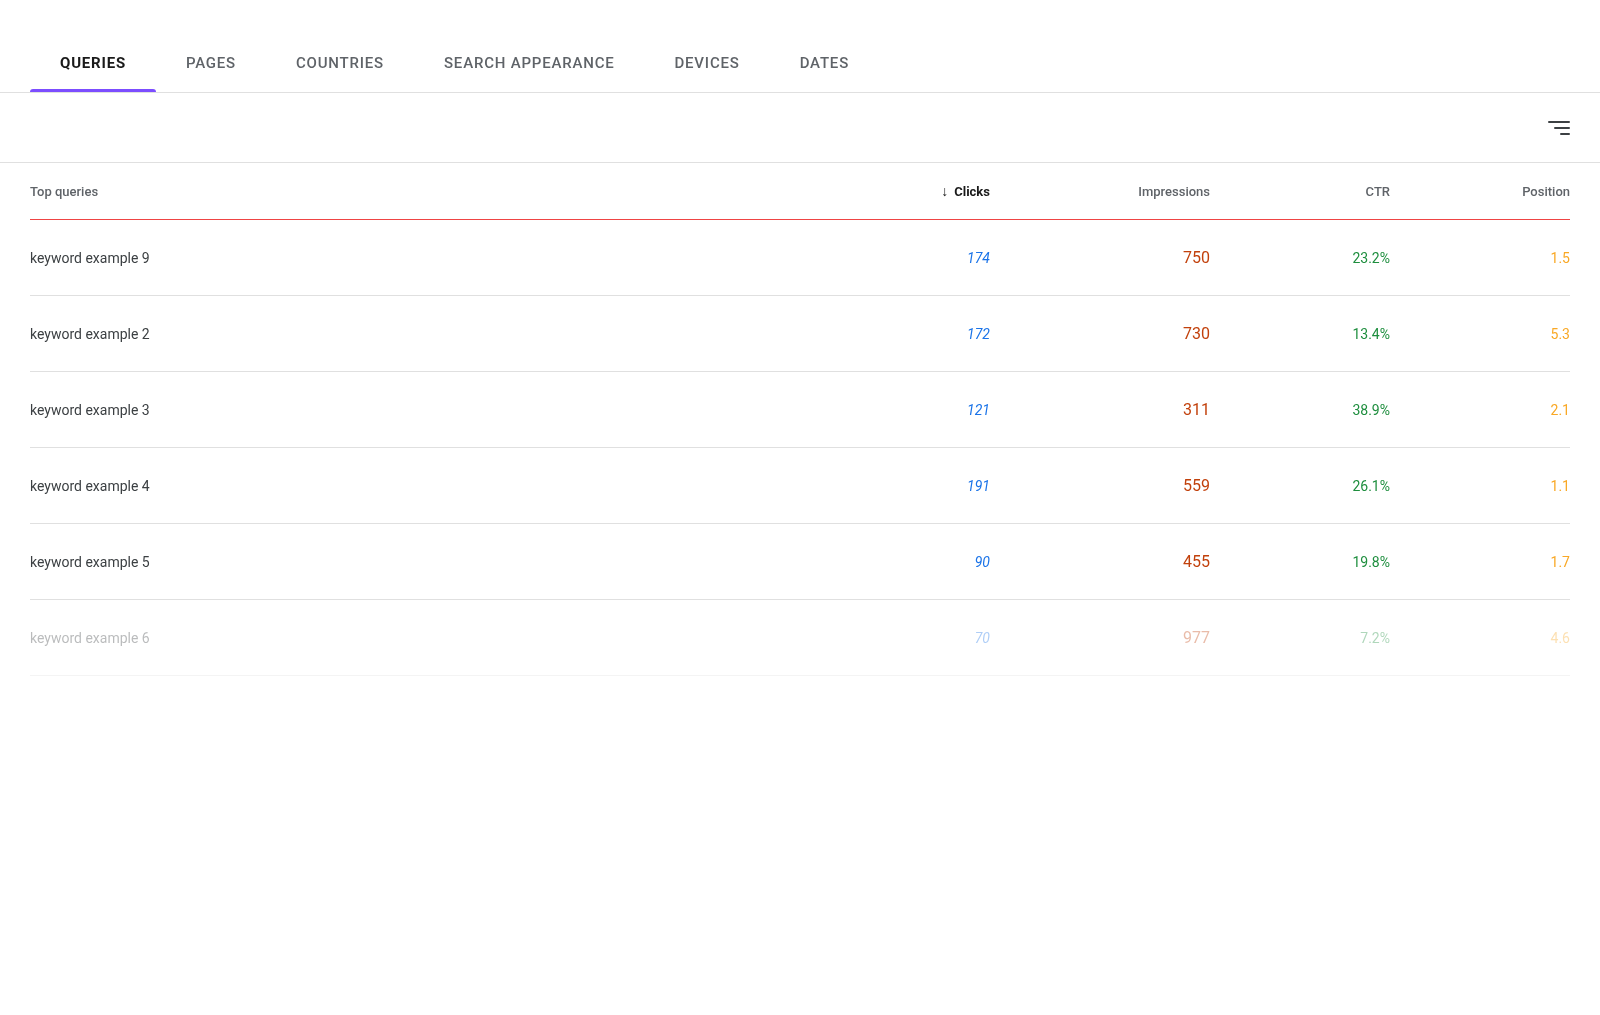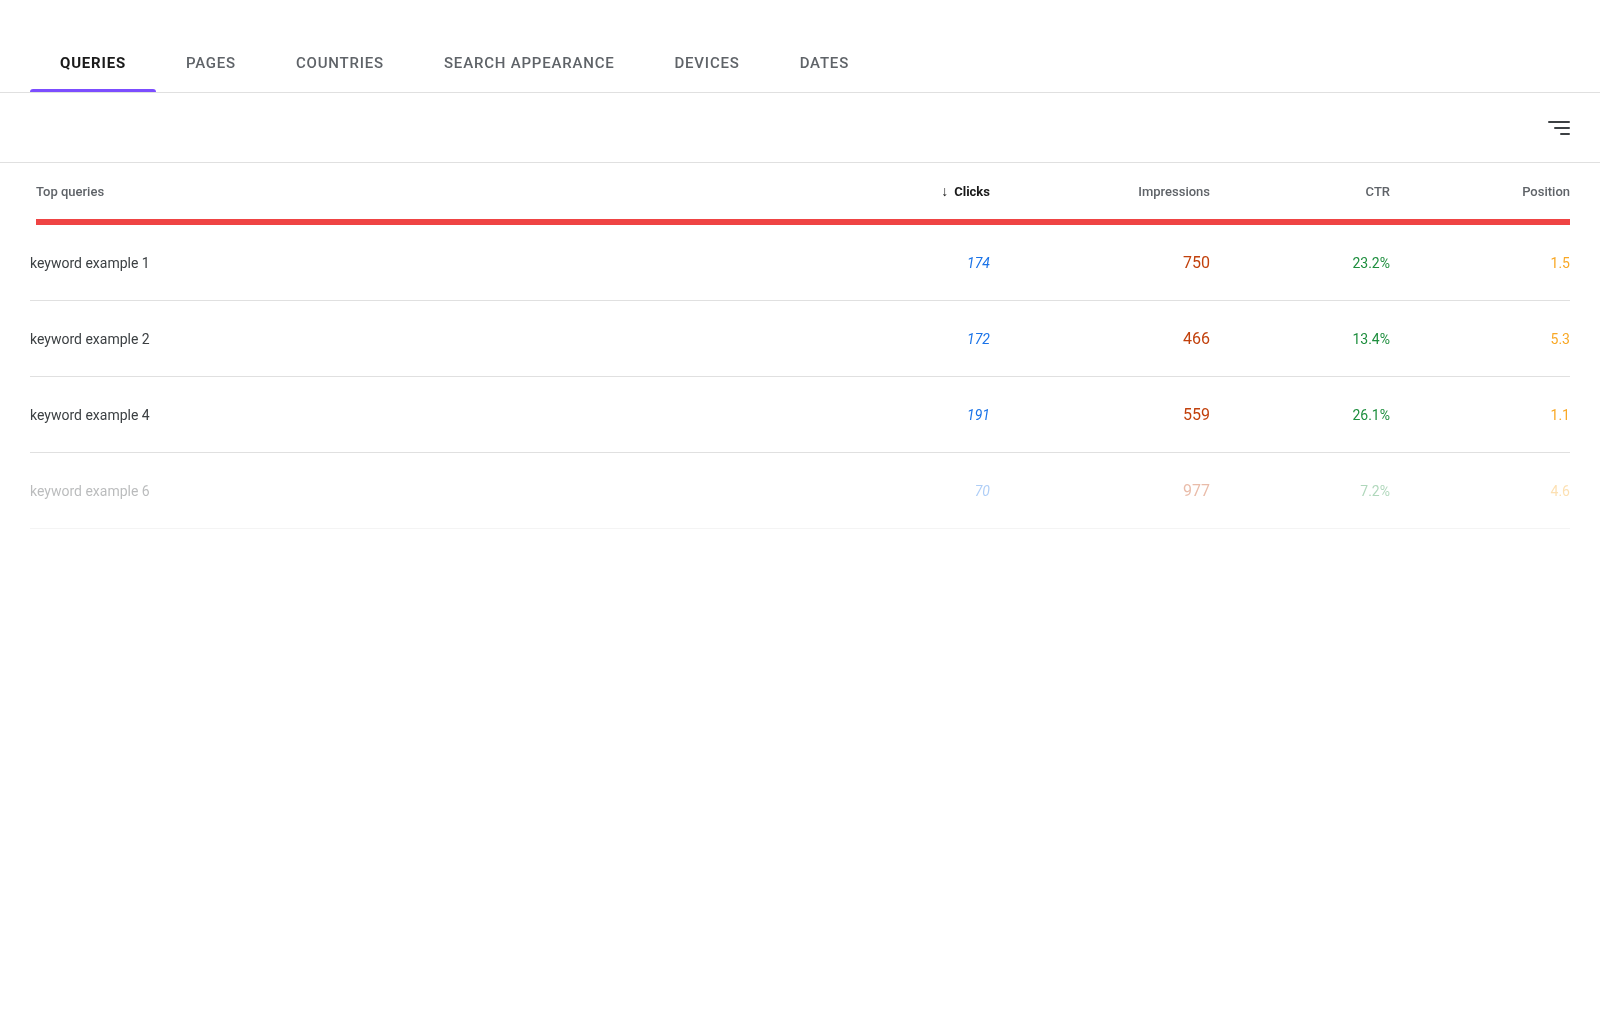--- a/index.html
+++ b/index.html
@@ -81,23 +81,22 @@
     .filter-icon .line:nth-child(3) { width: 10px; }
 
     .table-container {
       padding: 0 30px;
     }
 
     .table-header {
       display: grid;
       grid-template-columns: 1fr 180px 220px 180px 180px;
       padding: 20px 0;
-      border-bottom: 6px solid #ef4444;
-      align-items: center;
-      margin-left: 6px;
+      border-bottom: 1px solid #ef4444;
+      align-items: center;
     }
 
     .col-header {
       font-size: 13px;
       color: #5f6368;
       font-weight: 500;
     }
 
     .col-header.right {
       text-align: right;
@@ -207,39 +206,53 @@
     <div class="col-header right">
       <span>CTR</span>
     </div>
     <div class="col-header right">
       <span>Position</span>
     </div>
   </div>
 
   <div id="table-body">
       <div class="table-row">
-      <div class="query-name">keyword example 1</div>
+      <div class="query-name">keyword example 9</div>
       <div class="clicks-val">174</div>
       <div class="impressions-val">750</div>
       <div class="ctr-val">23.2%</div>
       <div class="position-val">1.5</div>
     </div>
       <div class="table-row">
       <div class="query-name">keyword example 2</div>
       <div class="clicks-val">172</div>
-      <div class="impressions-val">466</div>
+      <div class="impressions-val">730</div>
       <div class="ctr-val">13.4%</div>
       <div class="position-val">5.3</div>
+    </div>
+      <div class="table-row">
+      <div class="query-name">keyword example 3</div>
+      <div class="clicks-val">121</div>
+      <div class="impressions-val">311</div>
+      <div class="ctr-val">38.9%</div>
+      <div class="position-val">2.1</div>
     </div>
       <div class="table-row">
       <div class="query-name">keyword example 4</div>
       <div class="clicks-val">191</div>
       <div class="impressions-val">559</div>
       <div class="ctr-val">26.1%</div>
       <div class="position-val">1.1</div>
+    </div>
+      <div class="table-row">
+      <div class="query-name">keyword example 5</div>
+      <div class="clicks-val">90</div>
+      <div class="impressions-val">455</div>
+      <div class="ctr-val">19.8%</div>
+      <div class="position-val">1.7</div>
     </div>
       <div class="table-row faded">
       <div class="query-name">keyword example 6</div>
       <div class="clicks-val">70</div>
       <div class="impressions-val">977</div>
       <div class="ctr-val">7.2%</div>
       <div class="position-val">4.6</div>
     </div>
     </div>
 

